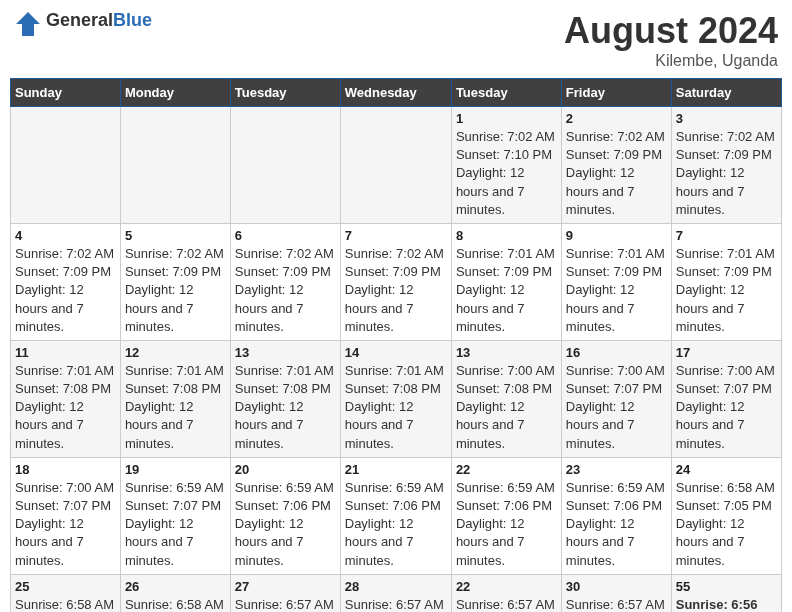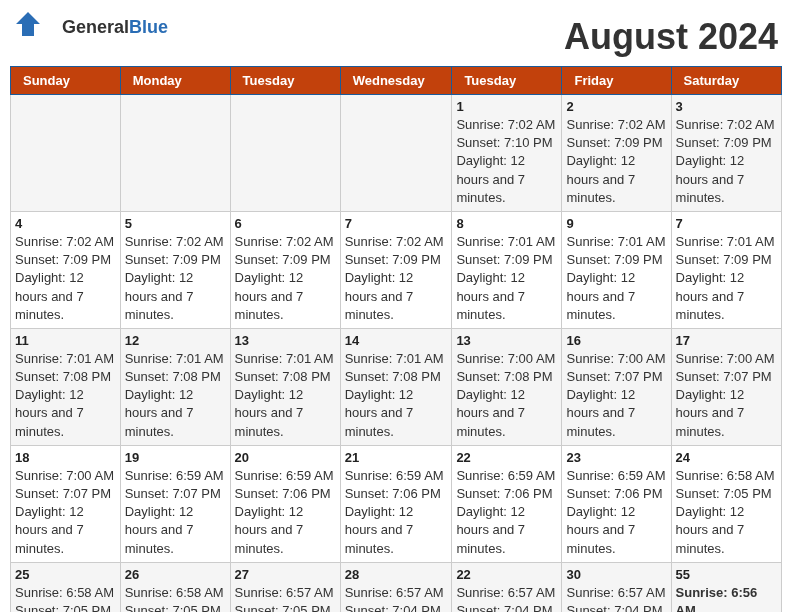--- a/index.html
+++ b/index.html
@@ -12,22 +12,22 @@
     }
     .header {
       display: flex;
       justify-content: space-between;
       align-items: flex-start;
       margin-bottom: 8px;
       padding: 0 4px;
     }
     .logo {
       display: flex;
-      align-items: flex-end;
-      gap: 20px;
+      align-items: flex-start;
+      gap: 4px;
     }
     .logo-text-general {
       font-size: 18px;
       font-weight: bold;
       color: #333;
     }
     .logo-text-blue {
       font-size: 18px;
       font-weight: bold;
       color: #2a6db5;
@@ -36,35 +36,34 @@
       width: 28px;
       height: 28px;
     }
     .title-block {
       text-align: right;
     }
     .main-title {
       font-size: 36px;
       font-weight: bold;
       color: #333;
-      margin-top: 6px;
     }
     .subtitle {
       font-size: 16px;
       color: #555;
     }
     table {
       width: 100%;
       border-collapse: collapse;
       font-size: 11px;
     }
     thead tr th {
-      background-color: #c2410c;
+      background-color: #404040;
       color: #fff;
-      padding: 6px 12px;
+      padding: 6px 4px;
       text-align: left;
       font-size: 13px;
       border: 1px solid #1a5a9a;
     }
     tbody tr td {
       border: 1px solid #ccc;
       padding: 4px;
       vertical-align: top;
       width: 113px;
       height: 80px;
@@ -95,20 +94,21 @@
   <div class="logo">
     <svg class="logo-icon" viewBox="0 0 28 28" xmlns="http://www.w3.org/2000/svg">
       <polygon points="14,2 26,14 20,14 20,26 8,26 8,14 2,14" fill="#2a6db5"></polygon>
     </svg>
     <div>
       <span class="logo-text-general">General</span><span class="logo-text-blue">Blue</span>
     </div>
   </div>
   <div class="title-block">
     <div class="main-title">August 2024</div>
+    <div class="subtitle">Kilembe, Uganda</div>
   </div>
 </div>
 
 <table>
   <thead>
     <tr id="header-row">
     <th>Sunday</th>
         <th>Monday</th>
         <th>Tuesday</th>
         <th>Wednesday</th>

